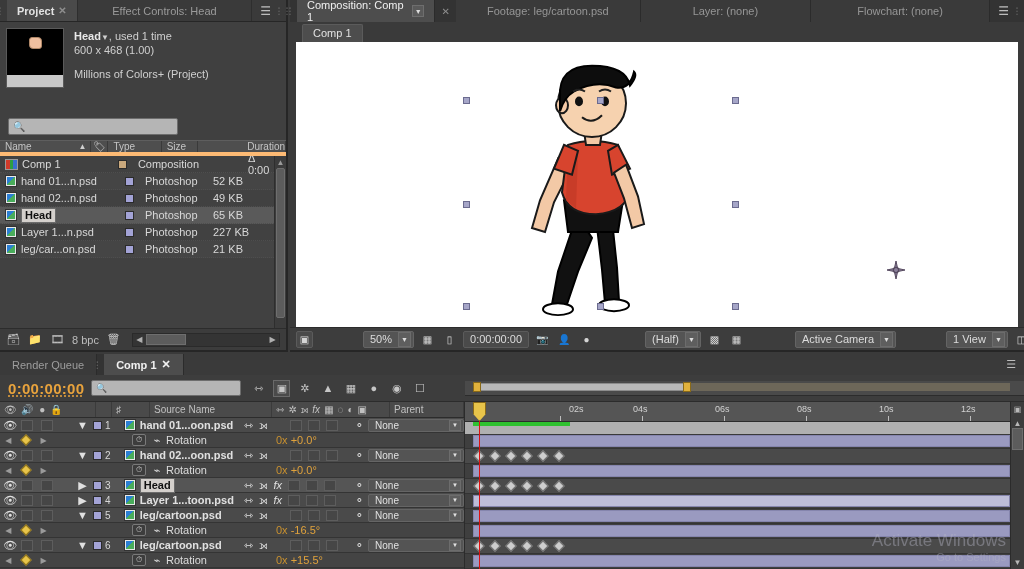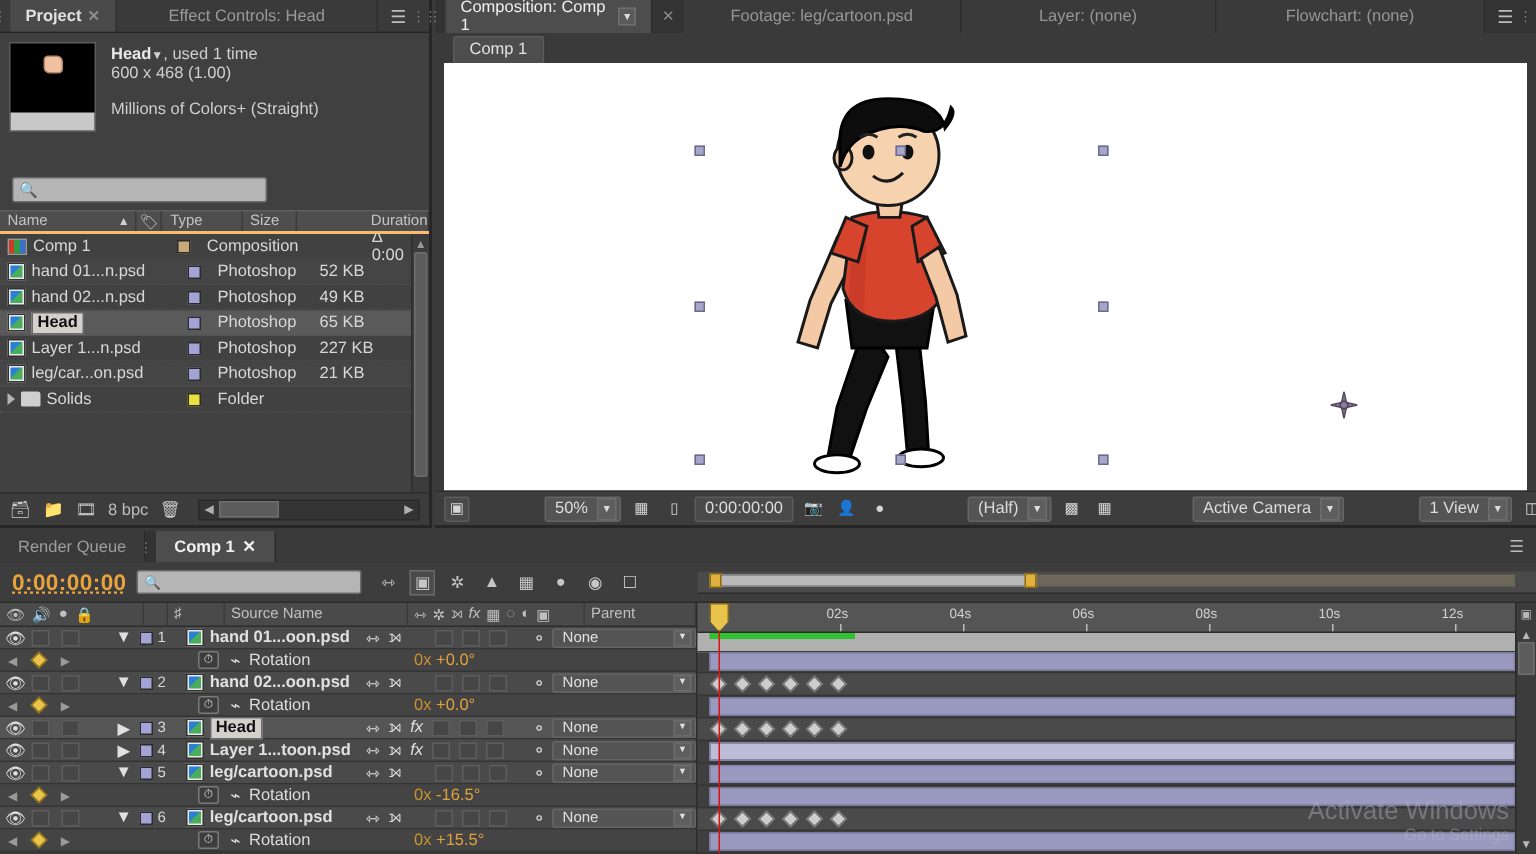--- a/index.html
+++ b/index.html
@@ -73,21 +73,21 @@
   }
   .searchbox .mag { color: #3d3d3d; font-size: 10px; }
   .searchbox input {
     border: 0; background: transparent; outline: none;
     font-family: "Liberation Sans", sans-serif; font-size: 11px;
     color: #222; width: 100%; margin-left: 3px;
   }
 
   .col-head {
     display: flex; height: 16px; background: #4e4e4e;
-    border-top: 1px solid #5e5e5e; border-bottom: 2px solid #fdba74;
+    border-top: 1px solid #5e5e5e; border-bottom: 4px solid #fdba74;
     font-size: 10px; color: #c4c4c4; align-items: center;
   }
   .col-head > div {
     border-right: 1px solid #3a3a3a; height: 100%;
     display: flex; align-items: center; padding-left: 5px;
   }
   .ch-name  { width: 118px; }
   .ch-tag   { width: 22px; justify-content: center; padding-left: 0 !important; }
   .ch-type  { width: 68px; }
   .ch-size  { width: 46px; }
@@ -359,21 +359,21 @@
       <div class="thumb">
         <div class="headblob"></div>
         <div class="thumbstrip"></div>
       </div>
       <div class="info-lines">
         <div>
           <span class="b">Head</span><span class="caret-dn">▼</span><span>, used 1 time</span>
         </div>
         <div>600 x 468 (1.00)</div>
         <div class="sp"></div>
-        <div>Millions of Colors+ (Straight)</div>
+        <div>Millions of Colors+ (Project)</div>
       </div>
     </div>
 
     <div class="searchrow">
       <div class="searchbox">
         <span class="mag">🔍</span>
         <input type="text" placeholder="" style="">
       </div>
     </div>
 
@@ -459,33 +459,20 @@
           <div class="asset-row alt">
             <div class="ar-name">
               <span class="ic-psd"></span>
               <span class="label">leg/car...on.psd</span>
             </div>
             <div class="ar-tag">
               <span class="swatch" style="background:#a3a3d6"></span>
             </div>
             <div class="ar-type">Photoshop</div>
             <div class="ar-size">21 KB</div>
-            <div class="ar-dur"></div>
-          </div>
-          <div class="asset-row">
-            <div class="ar-name">
-              <span class="tri"></span>
-              <span class="ic-folder"></span>
-              <span class="label">Solids</span>
-            </div>
-            <div class="ar-tag">
-              <span class="swatch" style="background:#e8e03c"></span>
-            </div>
-            <div class="ar-type">Folder</div>
-            <div class="ar-size"></div>
             <div class="ar-dur"></div>
           </div>
         </div>
       <div class="vscroll">
         <div class="arrw">▲</div>
         <div class="thumbv"></div>
       </div>
     </div>
 
     <div class="proj-footer">
@@ -959,21 +946,21 @@
               <div class="propname" style="width:110px;">Rotation</div>
               <div class="propval"><span class="zx">0x</span> <span>+15.5°</span></div>
             </div>
           </div>
       </div>
 
       <div class="tl-rightcol">
         <div class="ruler">
           <div id="ruler-ticks">
               <div class="ticklabel" style="left: 10px;">0s</div>
-              <div class="ticklabel" style="left: 86px;">02s</div>
+              <div class="ticklabel" style="left: 104px;">02s</div>
               <div class="tickmark" style="left: 95px;"></div>
               <div class="ticklabel" style="left: 168px;">04s</div>
               <div class="tickmark" style="left: 177px;"></div>
               <div class="ticklabel" style="left: 250px;">06s</div>
               <div class="tickmark" style="left: 259px;"></div>
               <div class="ticklabel" style="left: 332px;">08s</div>
               <div class="tickmark" style="left: 341px;"></div>
               <div class="ticklabel" style="left: 414px;">10s</div>
               <div class="tickmark" style="left: 423px;"></div>
               <div class="ticklabel" style="left: 496px;">12s</div>

